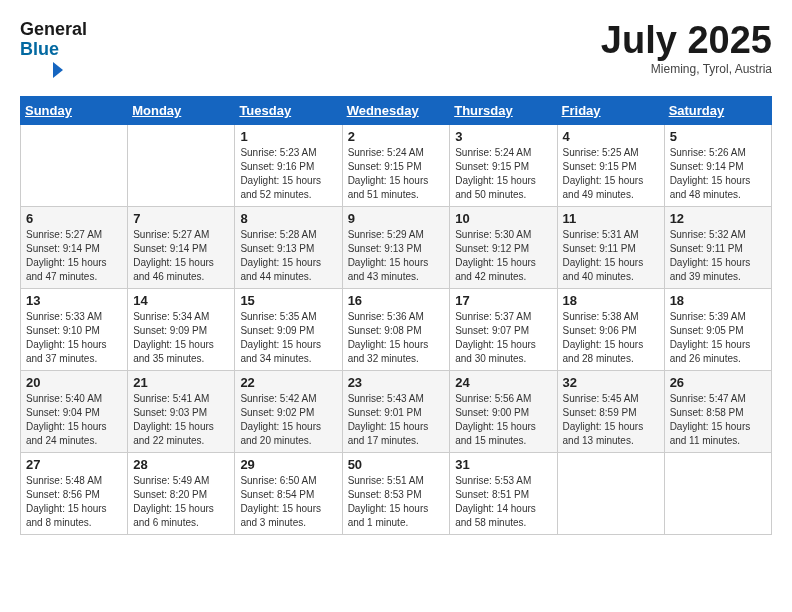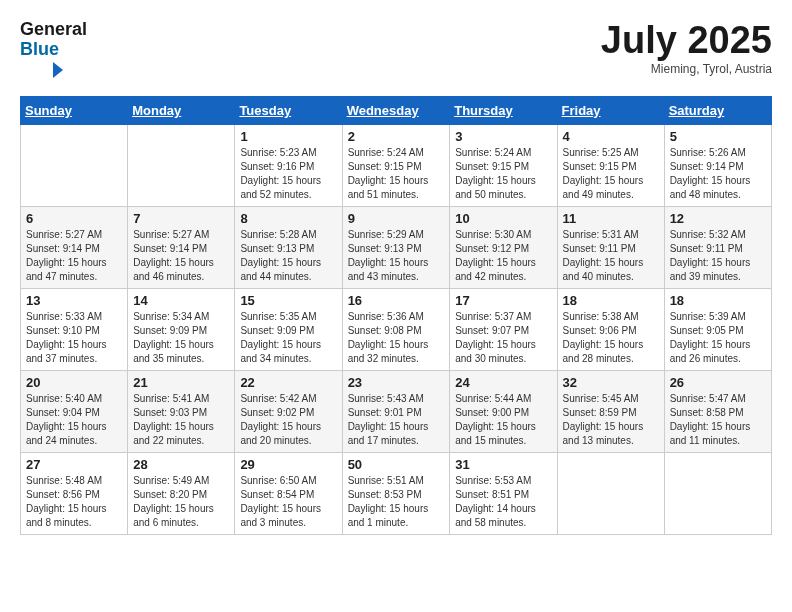--- a/index.html
+++ b/index.html
@@ -298,21 +298,21 @@
         </td>
         <td>
           <span class="day-num">23</span>
           <div class="day-info">Sunrise: 5:43 AM
 Sunset: 9:01 PM
 Daylight: 15 hours
 and 17 minutes.</div>
         </td>
         <td>
           <span class="day-num">24</span>
-          <div class="day-info">Sunrise: 5:44 AM
+          <div class="day-info">Sunrise: 5:56 AM
 Sunset: 9:00 PM
 Daylight: 15 hours
 and 15 minutes.</div>
         </td>
         <td>
           <span class="day-num">32</span>
           <div class="day-info">Sunrise: 5:45 AM
 Sunset: 8:59 PM
 Daylight: 15 hours
 and 13 minutes.</div>

